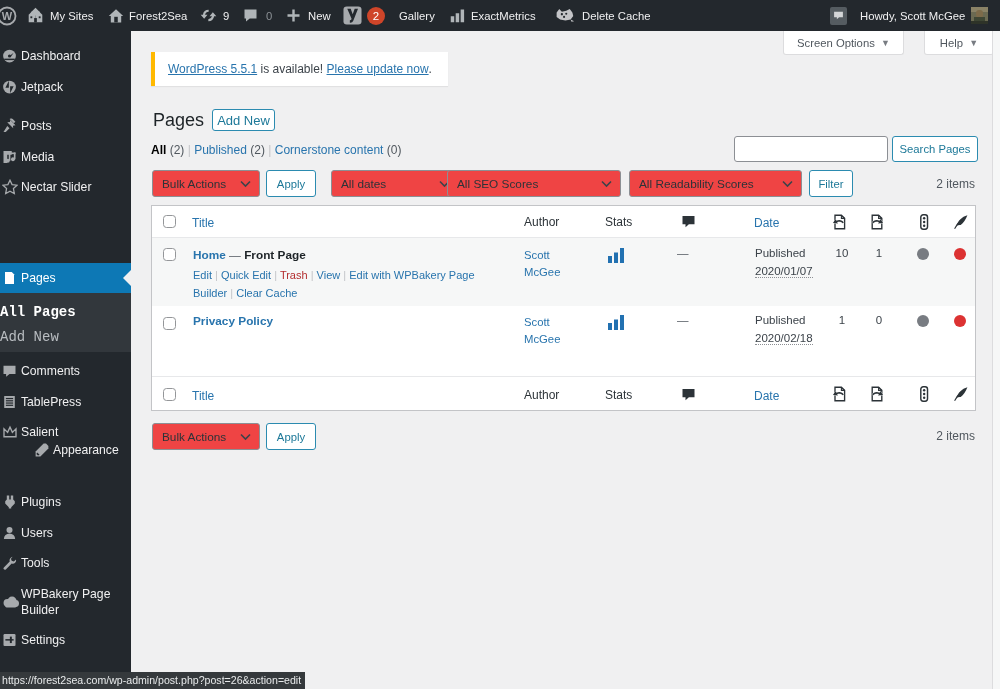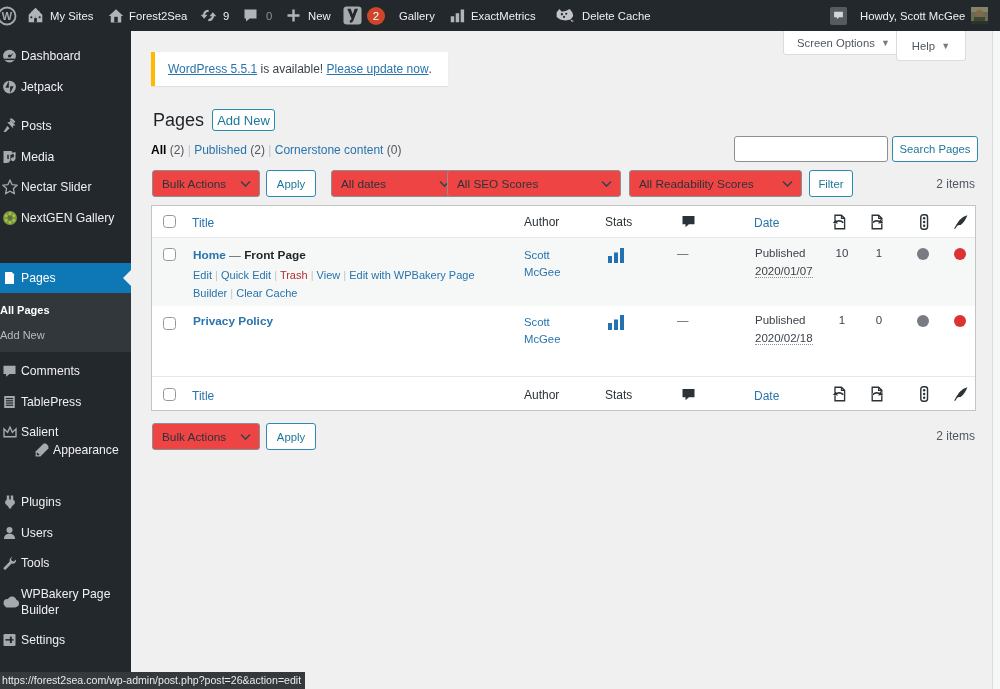--- a/index.html
+++ b/index.html
@@ -11,21 +11,21 @@
 #abar { position:absolute; left:0; top:0; width:1000px; height:31px; background:#23282d; z-index:50; }
 .ab { position:absolute; top:0; height:31px; display:flex; align-items:center; color:#f0f0f1; font-size:11.3px; white-space:nowrap; }
 .ab svg { display:block; }
 .abdim { color:#8b9095; }
 
 
 #menu { position:absolute; left:0; top:31px; width:131px; height:658px; background:#23282d; z-index:40; }
 .mi { position:absolute; left:0; width:131px; height:30px; color:#f0f0f1; font-size:12.2px; display:flex; align-items:center; }
 .mi svg { position:absolute; left:2px; top:50%; transform:translateY(-50%); }
 .mi span { position:absolute; left:21px; top:50%; transform:translateY(-50%); }
-.sub { position:absolute; left:0; width:131px; color:#b8bcc0; font-size:11px; }
+.sub { position:absolute; left:0; width:131px; color:#b8bcc0; font-size:14px;font-family:Liberation Mono, monospace; }
 
 
 #content { position:absolute; left:131px; top:31px; width:869px; height:658px; background:#f0f0f1; }
 .tab { position:absolute; background:#fff; border:1px solid #dcdcde; border-top:none; border-radius:0 0 3px 3px; color:#50575e; font-size:11.3px; display:flex; align-items:center; justify-content:center; }
 a, .lnk { color:#2874ad; text-decoration:none; }
 .btn { position:absolute; border:1px solid #2b8bb0; border-radius:3px; color:#1c7898; font-size:11.3px; display:flex; align-items:center; justify-content:center; background:#fff; white-space:nowrap; }
 .sel { position:absolute; background:#ef4444; border:1px solid #8c8f94; border-radius:3px; color:#2c3338; font-size:11.8px; display:flex; align-items:center; padding-left:9px; white-space:nowrap; }
 .sel .chev { position:absolute; right:8px; top:50%; transform:translateY(-50%); }
 .gray { color:#50575e; }
 
@@ -186,33 +186,20 @@
           <rect x="10" y="1" width="8" height="3" transform="rotate(45 14 2.5)"></rect>
         </svg>
         <span>Posts</span>
       </div>
     <div class="mi" style="top:141px;">
         <svg width="16" height="16" viewBox="0 0 20 20">
           <path d="M10 1.5 L12.6 7 L18.8 7.8 L14.3 12 L15.4 18.2 L10 15.2 L4.6 18.2 L5.7 12 L1.2 7.8 L7.4 7 Z" fill="none" stroke="#a7aaad" stroke-width="1.6"></path>
         </svg>
         <span>Nectar Slider</span>
       </div>
-    <div class="mi" style="top:172px;">
-        <svg width="16" height="16" viewBox="0 0 20 20">
-          <circle cx="10" cy="10" r="8.7" fill="#7e9a3c"></circle>
-          <circle cx="10" cy="10" r="3" fill="#5d7525"></circle>
-          <circle cx="10" cy="4.4" r="1.7" fill="#a9c25f"></circle>
-          <circle cx="14.8" cy="7.2" r="1.7" fill="#a9c25f"></circle>
-          <circle cx="14.8" cy="12.8" r="1.7" fill="#a9c25f"></circle>
-          <circle cx="10" cy="15.6" r="1.7" fill="#a9c25f"></circle>
-          <circle cx="5.2" cy="12.8" r="1.7" fill="#a9c25f"></circle>
-          <circle cx="5.2" cy="7.2" r="1.7" fill="#a9c25f"></circle>
-        </svg>
-        <span>NextGEN Gallery</span>
-      </div>
 
     <div style="position:absolute;left:0;top:232px;width:131px;height:30px;background:#0d78b5;"></div>
     <div style="position:absolute;left:123px;top:239px;width:0;height:0;border:8px solid transparent;border-right-color:#f0f0f1;border-left:none;"></div>
     <div class="mi" style="top:232px;color:#fff;">
         <svg width="15" height="15" viewBox="0 0 20 20" fill="#fff">
           <path d="M4 2 H13 L16 5 V18 H4 Z"></path>
         </svg>
         <span>Pages</span>
       </div>
     <div style="position:absolute;left:0;top:262px;width:131px;height:59px;background:#32373c;"></div>
@@ -280,21 +267,21 @@
         <svg width="15" height="15" viewBox="0 0 20 20" fill="#a7aaad">
           <rect x="2" y="2" width="16" height="16" rx="1.5"></rect>
           <rect x="4.5" y="8.8" width="11" height="2" fill="#23282d"></rect>
           <rect x="10.5" y="5.5" width="2.6" height="8.6" fill="#23282d"></rect>
         </svg>
         <span>Settings</span>
       </div>
   </div>
   <div id="content">
     <div class="tab" style="left:652px;top:0;width:121px;height:24px;">Screen Options&nbsp;&nbsp;<span style="font-size:9px;color:#787c82;">▼</span></div>
-    <div class="tab" style="left:765px;top:0;width:70px;height:30px;">Help&nbsp;&nbsp;<span style="font-size:9px;color:#787c82;">▼</span></div>
+    <div class="tab" style="left:793px;top:0;width:70px;height:24px;">Help&nbsp;&nbsp;<span style="font-size:9px;color:#787c82;">▼</span></div>
 
     <div style="position:absolute;left:20px;top:21px;width:297px;height:34px;background:#fff;border-left:4px solid #ffb900;box-shadow:0 1px 1px rgba(0,0,0,.06);font-size:12px;color:#3c434a;display:flex;align-items:center;padding-left:13px;white-space:nowrap;"><a style="text-decoration:underline;">WordPress 5.5.1</a>&nbsp;is available!&nbsp;<a style="text-decoration:underline;">Please update now</a>.</div>
 
     <div style="position:absolute;left:22px;top:79px;font-size:18px;color:#1d2327;">Pages</div>
     <div class="btn" style="left:81px;top:78px;width:63px;height:22px;font-size:13px;">Add New</div>
 
     <div style="position:absolute;left:20px;top:112px;font-size:12px;color:#646970;white-space:nowrap;"><span style="color:#000;font-weight:bold;">All</span> <span class="gray">(2)</span> <span style="color:#c3c4c7;">|</span> <a>Published</a> <span class="gray">(2)</span> <span style="color:#c3c4c7;">|</span> <a>Cornerstone content</a> <span class="gray">(0)</span></div>
 
     <div style="position:absolute;left:603px;top:105px;width:154px;height:26px;background:#fff;border:1px solid #8c8f94;border-radius:3px;"></div>
     <div class="btn" style="left:761px;top:105px;width:86px;height:26px;">Search Pages</div>

